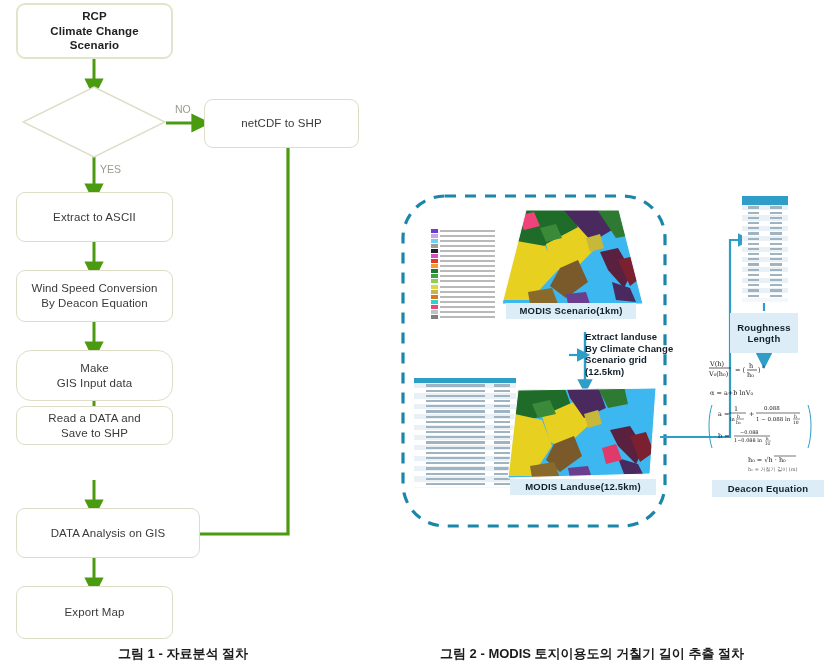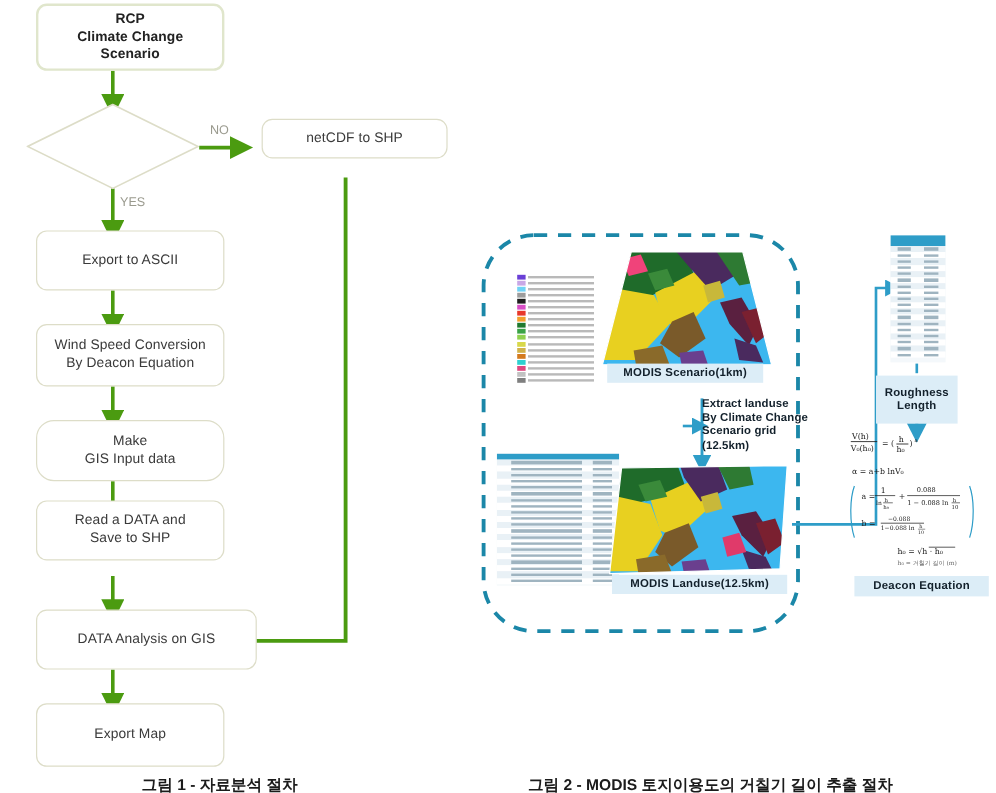--- a/index.html
+++ b/index.html
@@ -18,21 +18,20 @@
     border:1px solid #ddddc8;
     border-radius:9px;
     background:#ffffff;
     display:flex;align-items:center;justify-content:center;
     text-align:center;
     font-size:11.5px;
     line-height:15px;
     color:#3a3a3a;
     white-space:pre-line;
     letter-spacing:.1px;
-    margin-left:14px;
   }
   .fc-box.start{
     border:2px solid #e0e6cc;
     font-weight:bold;
     font-size:11.5px;
     line-height:14.5px;
     color:#222;
   }
   .fc-diamond{
     position:absolute;
@@ -124,31 +123,31 @@
 
   <div class="fc-diamond" style="left:22px;top:86px;width:144px;height:72px;">
     <svg class="dshape" viewBox="0 0 144 72" preserveAspectRatio="none">
       <polygon points="72,1 143,36 72,71 1,36" fill="#ffffff" stroke="#ddddc8" stroke-width="1.4"></polygon>
     </svg>
   </div>
 
   <div class="lbl" style="left:175px;top:103px;">NO</div>
   <div class="lbl" style="left:100px;top:163px;">YES</div>
 
-  <div class="fc-box" style="left:204px;top:99px;width:155px;height:33px;">netCDF to SHP</div>
-
-  <div class="fc-box" style="left:16px;top:192px;width:157px;height:50px;">Export to ASCII</div>
+  <div class="fc-box" style="left:204px;top:99px;width:155px;height:49px;">netCDF to SHP</div>
+
+  <div class="fc-box" style="left:16px;top:192px;width:157px;height:50px;">Extract to ASCII</div>
 
   <div class="fc-box" style="left:16px;top:270px;width:157px;height:52px;">Wind Speed Conversion
 By Deacon Equation</div>
 
   <div class="fc-box" style="left:16px;top:350px;width:157px;height:51px;border-radius:15px;">Make
 GIS Input data</div>
 
-  <div class="fc-box" style="left:16px;top:417px;width:157px;height:50px;">Read a DATA and
+  <div class="fc-box" style="left:16px;top:406px;width:157px;height:39px;">Read a DATA and
 Save to SHP</div>
 
   <div class="fc-box" style="left:16px;top:508px;width:184px;height:50px;">DATA Analysis on GIS</div>
 
   <div class="fc-box" style="left:16px;top:586px;width:157px;height:53px;">Export Map</div>
 
   <div class="caption" style="left:118px;top:645px;">그림 1 - 자료분석 절차</div>
 </div>
 
 <div id="diagram">

